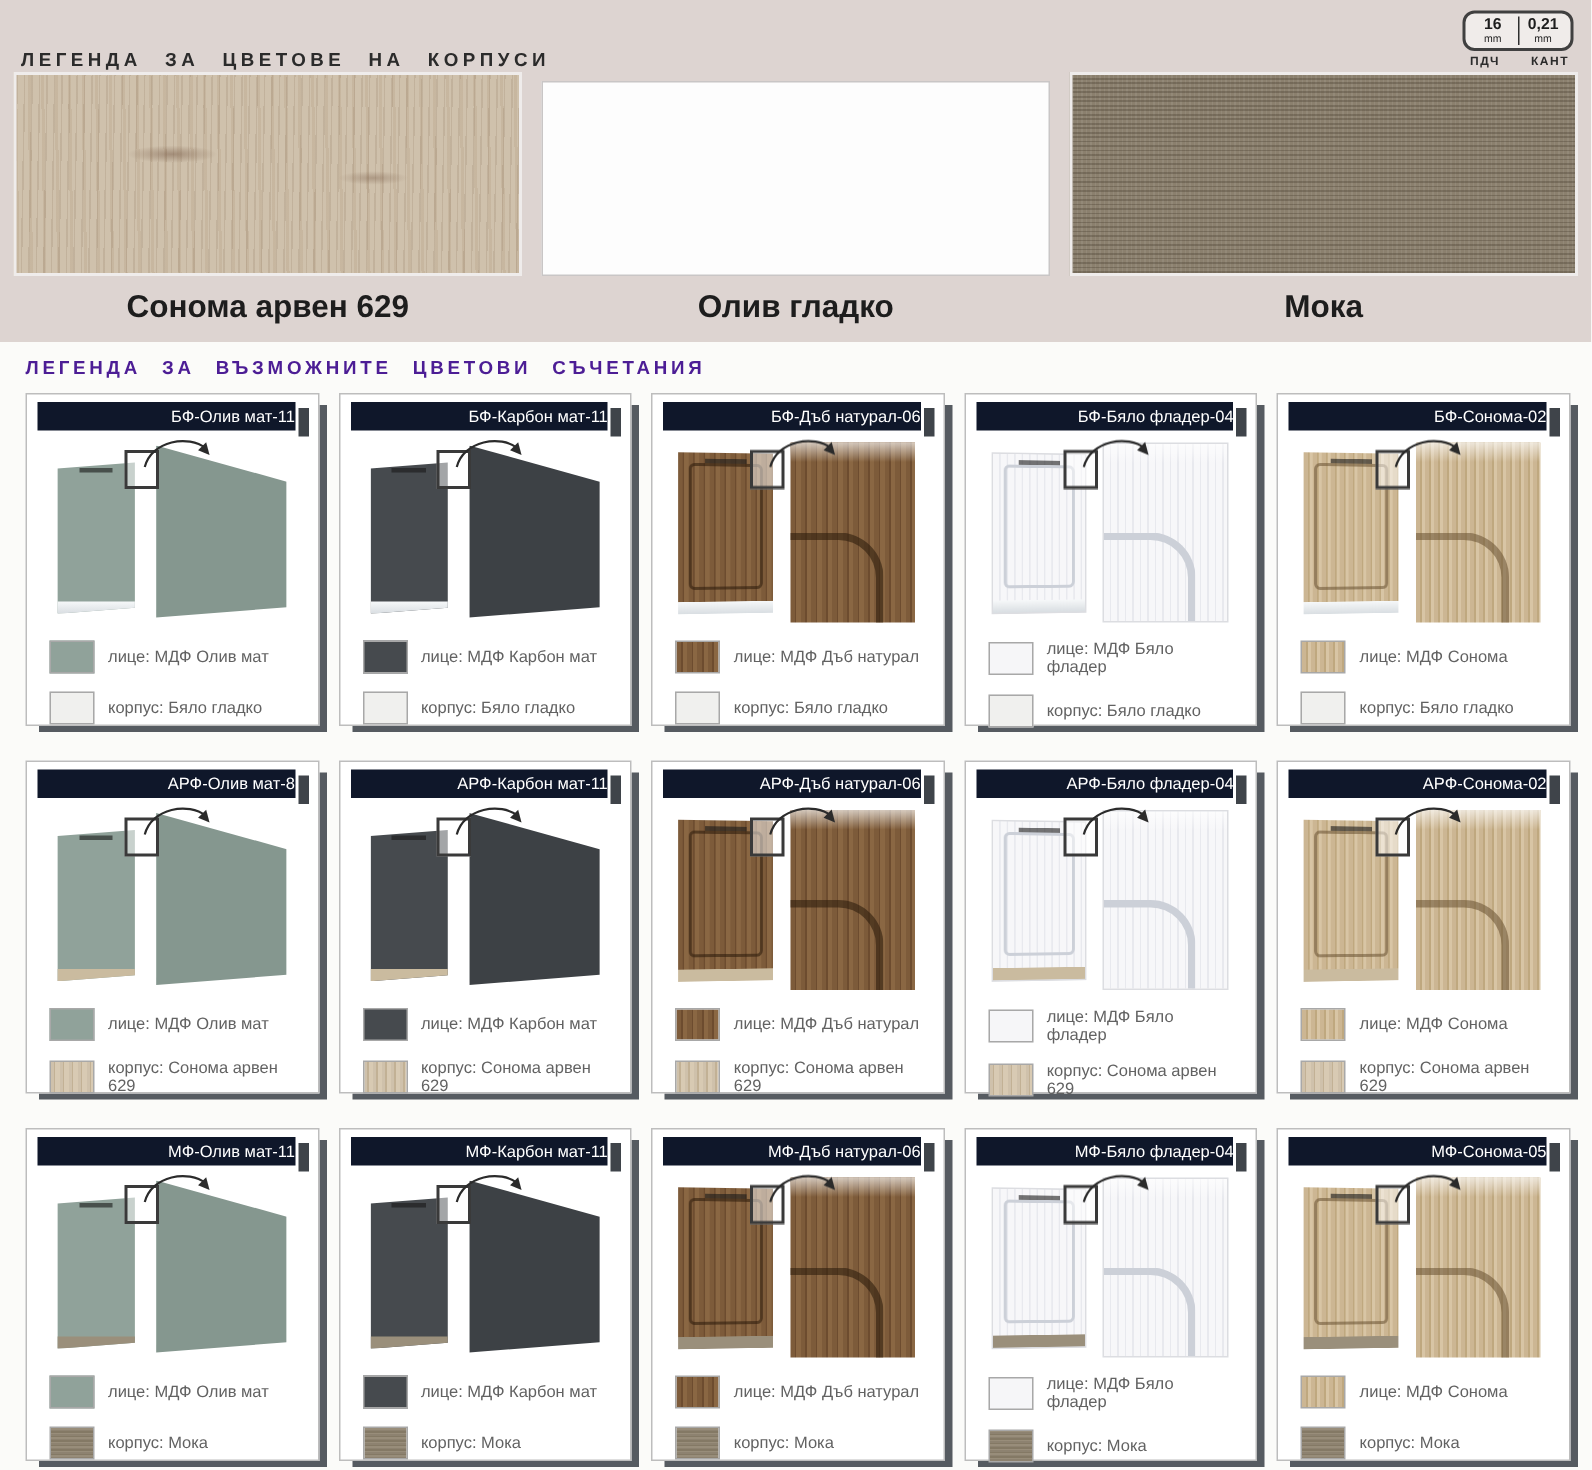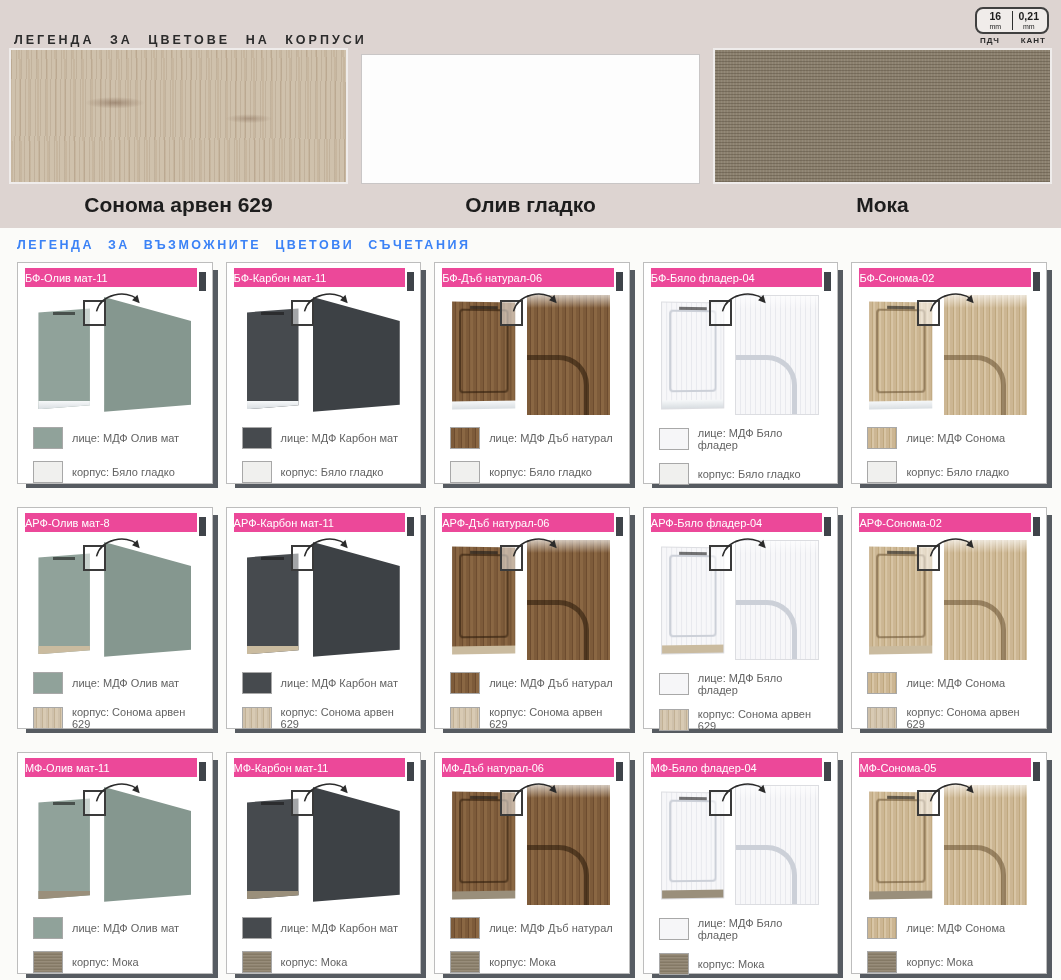--- a/index.html
+++ b/index.html
@@ -33,28 +33,28 @@
   .sw-byalo { background:#fdfdfd; border:1px solid #c9c6c6; margin-top:6px; height:130px; }
   .sw-moka { border:2px solid #efeceb;
     background:
       repeating-linear-gradient(0deg, rgba(58,48,34,.28) 0 1px, rgba(0,0,0,0) 1px 3px),
       repeating-linear-gradient(90deg, rgba(255,255,255,.07) 0 1px, rgba(0,0,0,0) 1px 3px),
       #8b806e; }
   .swatch-label { text-align:center; margin-top:9px; font-size:21px; font-weight:600; color:#1d1d1d; }
 
   
   .combos { padding:10px 14px 0 17px; }
-  .combos-header { font-size:12.5px; font-weight:bold; color:#3b82f6;
+  .combos-header { font-size:12.5px; font-weight:bold; color:#4c1d95;
     letter-spacing:2.5px; word-spacing:8px; margin-bottom:10px; }
   .grid { display:grid; grid-template-columns:repeat(5,1fr); gap:23px 13px; }
 
   .card { position:relative; background:#fff; border:1px solid #bdbdbd; height:222px;
     box-shadow:7px 6px 0 -2px #565b61; }
-  .card-title { position:relative; margin:5px 15px 0 7px; height:19px; background:#ec4899;
-    color:#fff; font-size:11px; display:flex; align-items:center; justify-content:flex-start; }
+  .card-title { position:relative; margin:5px 15px 0 7px; height:19px; background:#0f172a;
+    color:#fff; font-size:11px; display:flex; align-items:center; justify-content:flex-end; }
   .card-title::after { content:""; position:absolute; right:-9px; top:4px; width:7px; height:19px;
     background:#3f444a; }
 
   .doors { position:relative; height:126px; margin:5px 8px 0 8px; }
   .flat-doors, .framed-doors { position:absolute; inset:0; }
 
   .door-left { position:absolute; left:7%; top:13%; width:29%; height:80%;
     clip-path:polygon(0 4%, 100% 0, 100% 96%, 0 100%); }
   .door-right { position:absolute; left:44%; top:4%; width:49%; height:91%;
     clip-path:polygon(0 0, 100% 21%, 100% 94%, 0 100%); }

